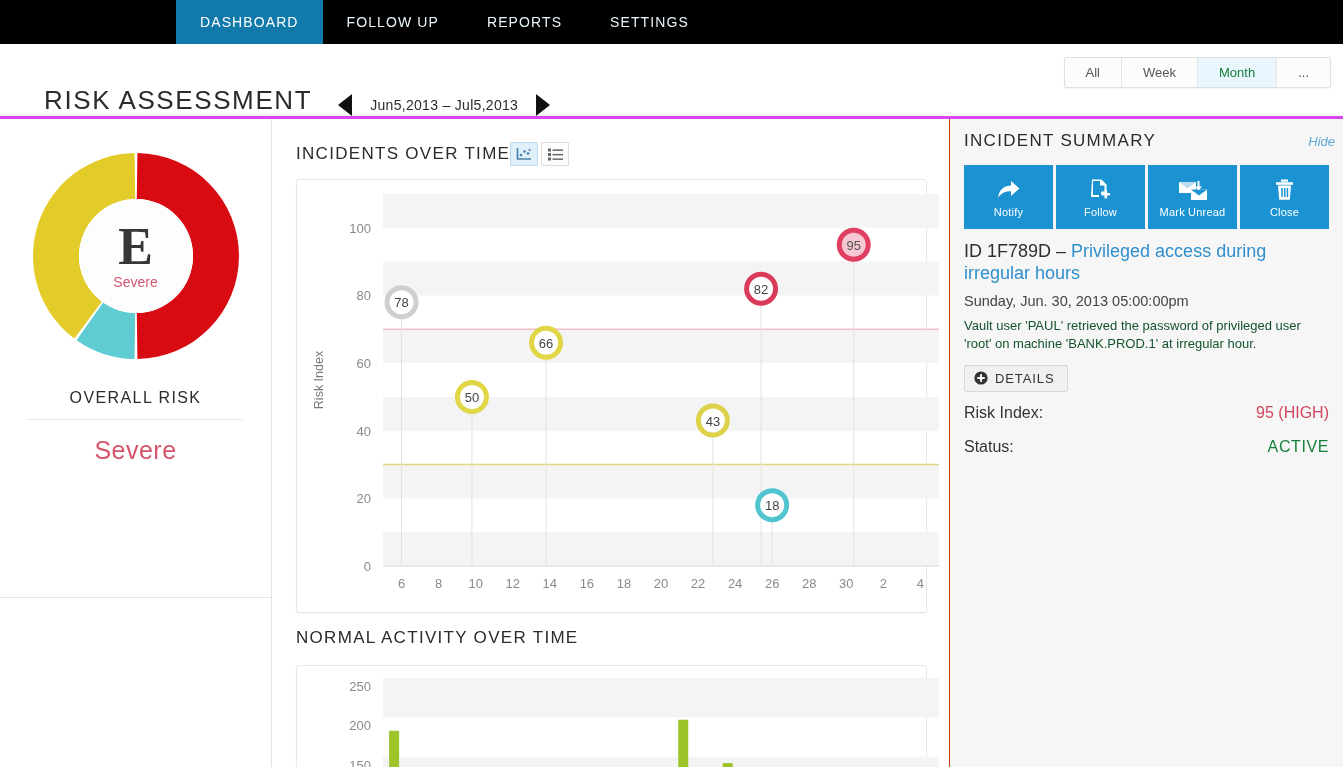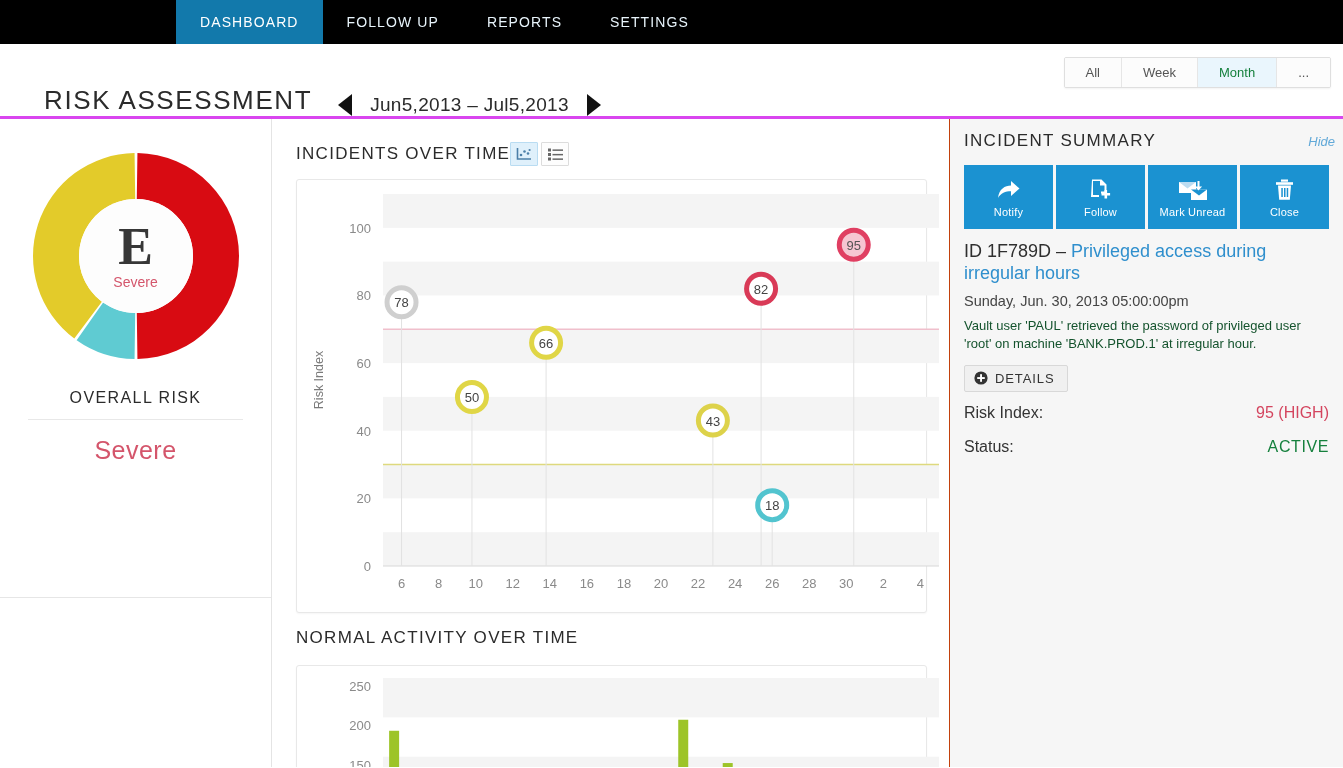--- a/index.html
+++ b/index.html
@@ -64,21 +64,21 @@
     border-top: 11px solid transparent;
     border-bottom: 11px solid transparent;
     border-right: 14px solid #111;
   }
   .arrow-right {
     border-top: 11px solid transparent;
     border-bottom: 11px solid transparent;
     border-left: 14px solid #111;
   }
   .date-range {
-    font-size: 19px;
+    font-size: 14px;
     color: #2b2b2b;
     letter-spacing: 0.3px;
     white-space: nowrap;
     font-weight: 300;
   }
   .range-filter {
     position: absolute;
     right: 12px;
     top: 13px;
     display: flex;

